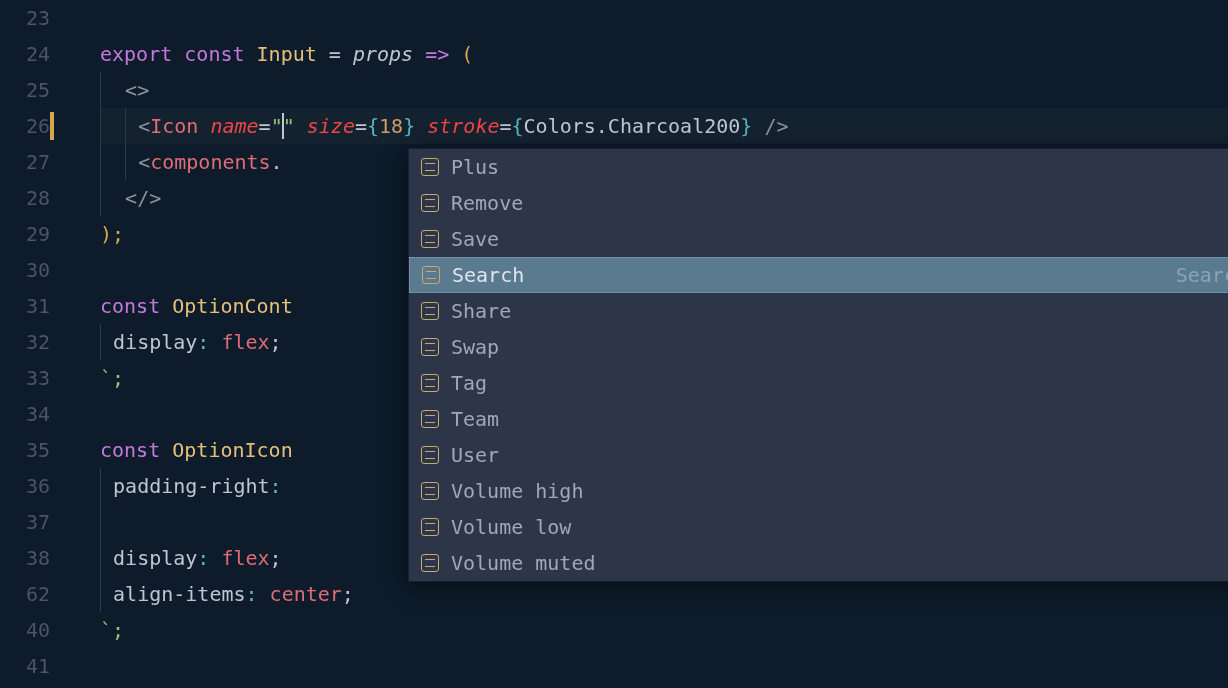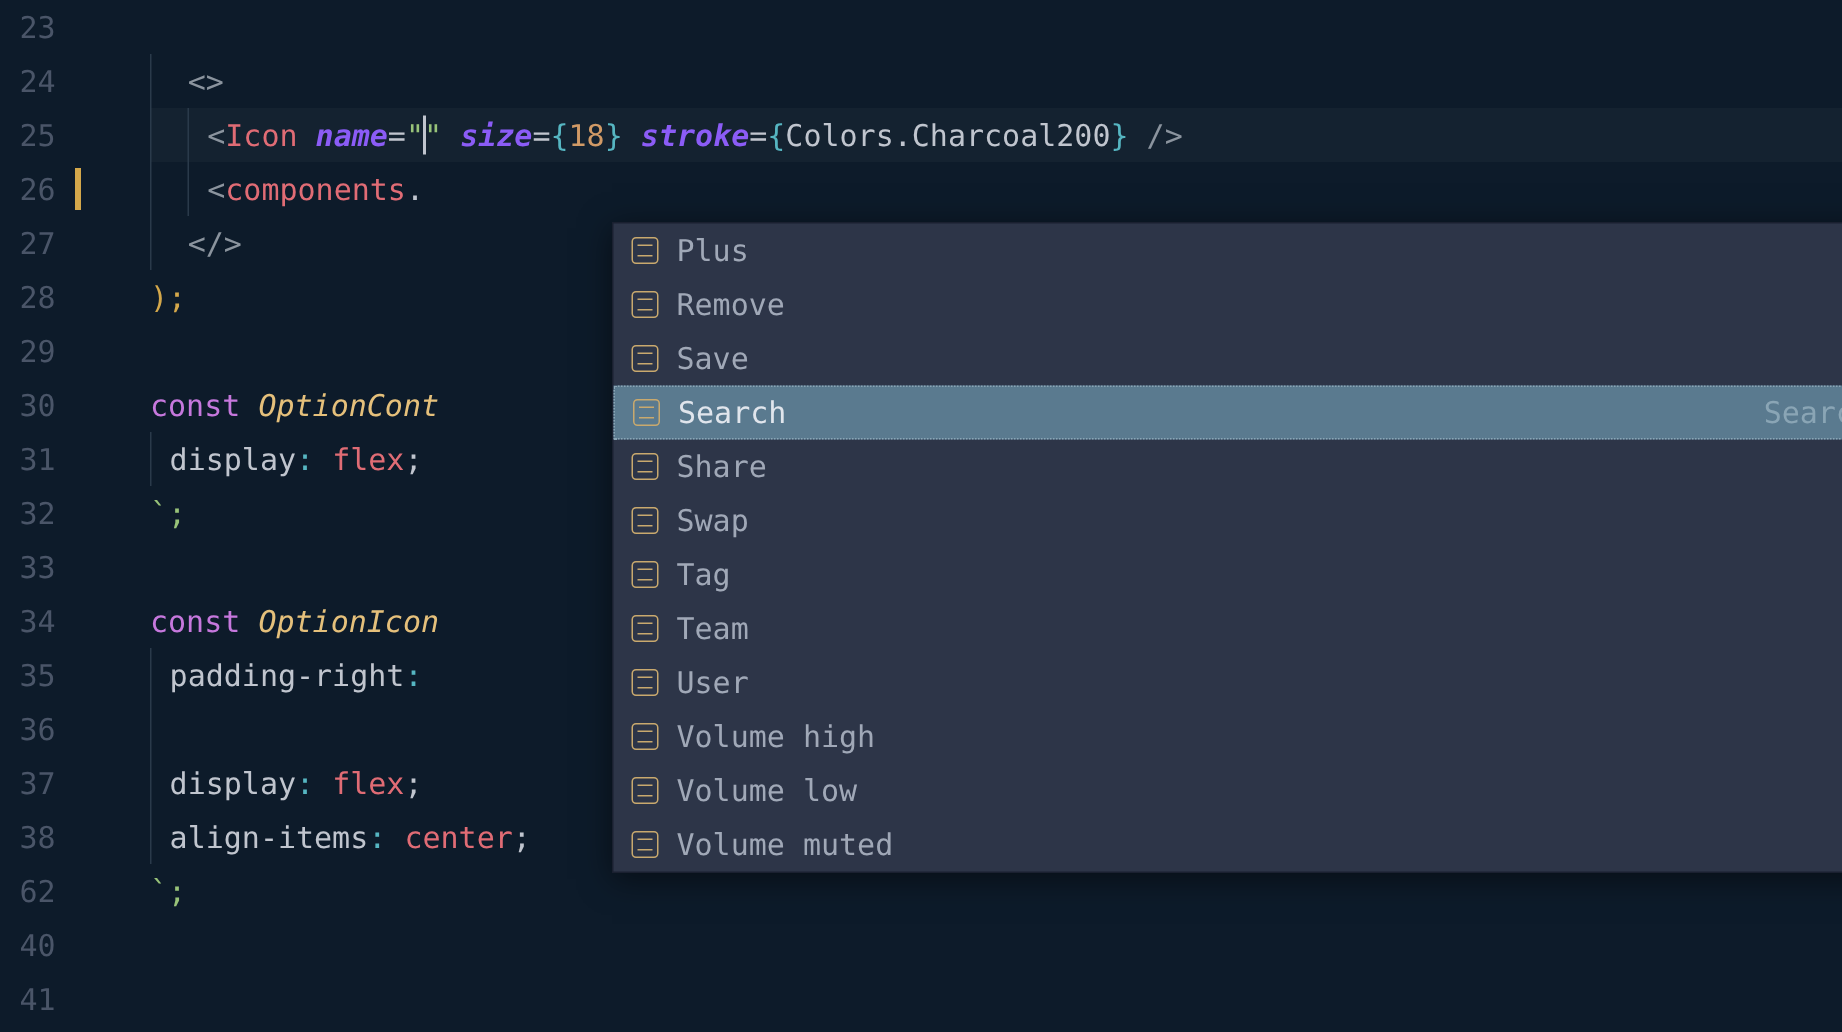--- a/index.html
+++ b/index.html
@@ -17,21 +17,21 @@
       height: 688px;
       overflow: hidden;
       position: relative;
     }
     .editor {
       display: flex;
       height: 100%;
     }
     .gutter {
       width: 70px;
-      text-align: center;
+      text-align: right;
       padding-right: 20px;
       color: #4a5568;
       user-select: none;
       flex-shrink: 0;
       padding-top: 0;
     }
     .gutter-line {
       height: 36px;
       line-height: 36px;
       position: relative;
@@ -63,33 +63,33 @@
       border-left: 1px solid #2a3a4a;
       display: inline-block;
       height: 36px;
       vertical-align: top;
     }
     .kw-export { color: #c678dd; }
     .kw-const { color: #c678dd; }
     .identifier { color: #c0c5ce; }
     .component { color: #e5c07b; }
     .jsx-tag { color: #e06c75; }
-    .jsx-attr { color: #8b5cf6; font-style: italic; font-weight: bold; }
+    .jsx-attr { color: #ef4444; font-style: italic; }
     .operator { color: #c0c5ce; }
     .paren { color: #d4a84b; }
     .brace { color: #56b6c2; }
     .string { color: #98c379; }
     .number { color: #d19a66; }
     .css-prop { color: #c0c5ce; }
     .css-val { color: #e06c75; }
     .colon { color: #56b6c2; }
     .angle { color: #8b949e; }
     .italic { font-style: italic; }
     .member { color: #c0c5ce; }
-    .type-name { color: #e5c07b; font-style: italic; }
+    .type-name { color: #e5c07b; }
     .cursor {
       display: inline-block;
       width: 2px;
       height: 26px;
       background: #c0c5ce;
       vertical-align: middle;
       margin: 0 -1px;
       position: relative;
       top: -2px;
     }
@@ -162,20 +162,21 @@
     <div class="gutter-line">35</div>
     <div class="gutter-line">36</div>
     <div class="gutter-line">37</div>
     <div class="gutter-line">38</div>
     <div class="gutter-line">62</div>
     <div class="gutter-line">40</div>
     <div class="gutter-line">41</div>
   </div>
   <div class="code-area">
     <div class="code-line"></div>
+    <div class="code-line"><span class="kw-export">export</span> <span class="kw-const">const</span> <span class="component">Input</span> <span class="operator">=</span> <span class="identifier italic">props</span> <span class="kw-const">=&gt;</span> <span class="paren">(</span></div>
     <div class="code-line"><span class="indent-guide"></span>  <span class="angle">&lt;&gt;</span></div>
     <div class="code-line active"><span class="indent-guide"></span>  <span class="indent-guide"></span> <span class="angle">&lt;</span><span class="jsx-tag">Icon</span> <span class="jsx-attr">name</span><span class="operator">=</span><span class="string">"</span><span class="cursor"></span><span class="string">"</span> <span class="jsx-attr">size</span><span class="operator">=</span><span class="brace">{</span><span class="number">18</span><span class="brace">}</span> <span class="jsx-attr">stroke</span><span class="operator">=</span><span class="brace">{</span><span class="member">Colors</span><span class="operator">.</span><span class="member">Charcoal200</span><span class="brace">}</span> <span class="angle">/</span><span class="angle">&gt;</span></div>
     <div class="code-line"><span class="indent-guide"></span>  <span class="indent-guide"></span> <span class="angle">&lt;</span><span class="jsx-tag">components</span><span class="operator">.</span></div>
     <div class="code-line"><span class="indent-guide"></span>  <span class="angle">&lt;/&gt;</span></div>
     <div class="code-line"><span class="paren">);</span></div>
     <div class="code-line"></div>
     <div class="code-line"><span class="kw-const">const</span> <span class="type-name">OptionCont</span></div>
     <div class="code-line"><span class="indent-guide"></span> <span class="css-prop">display</span><span class="colon">:</span> <span class="css-val">flex</span><span class="operator">;</span></div>
     <div class="code-line"><span class="string">`;</span></div>
     <div class="code-line"></div>

